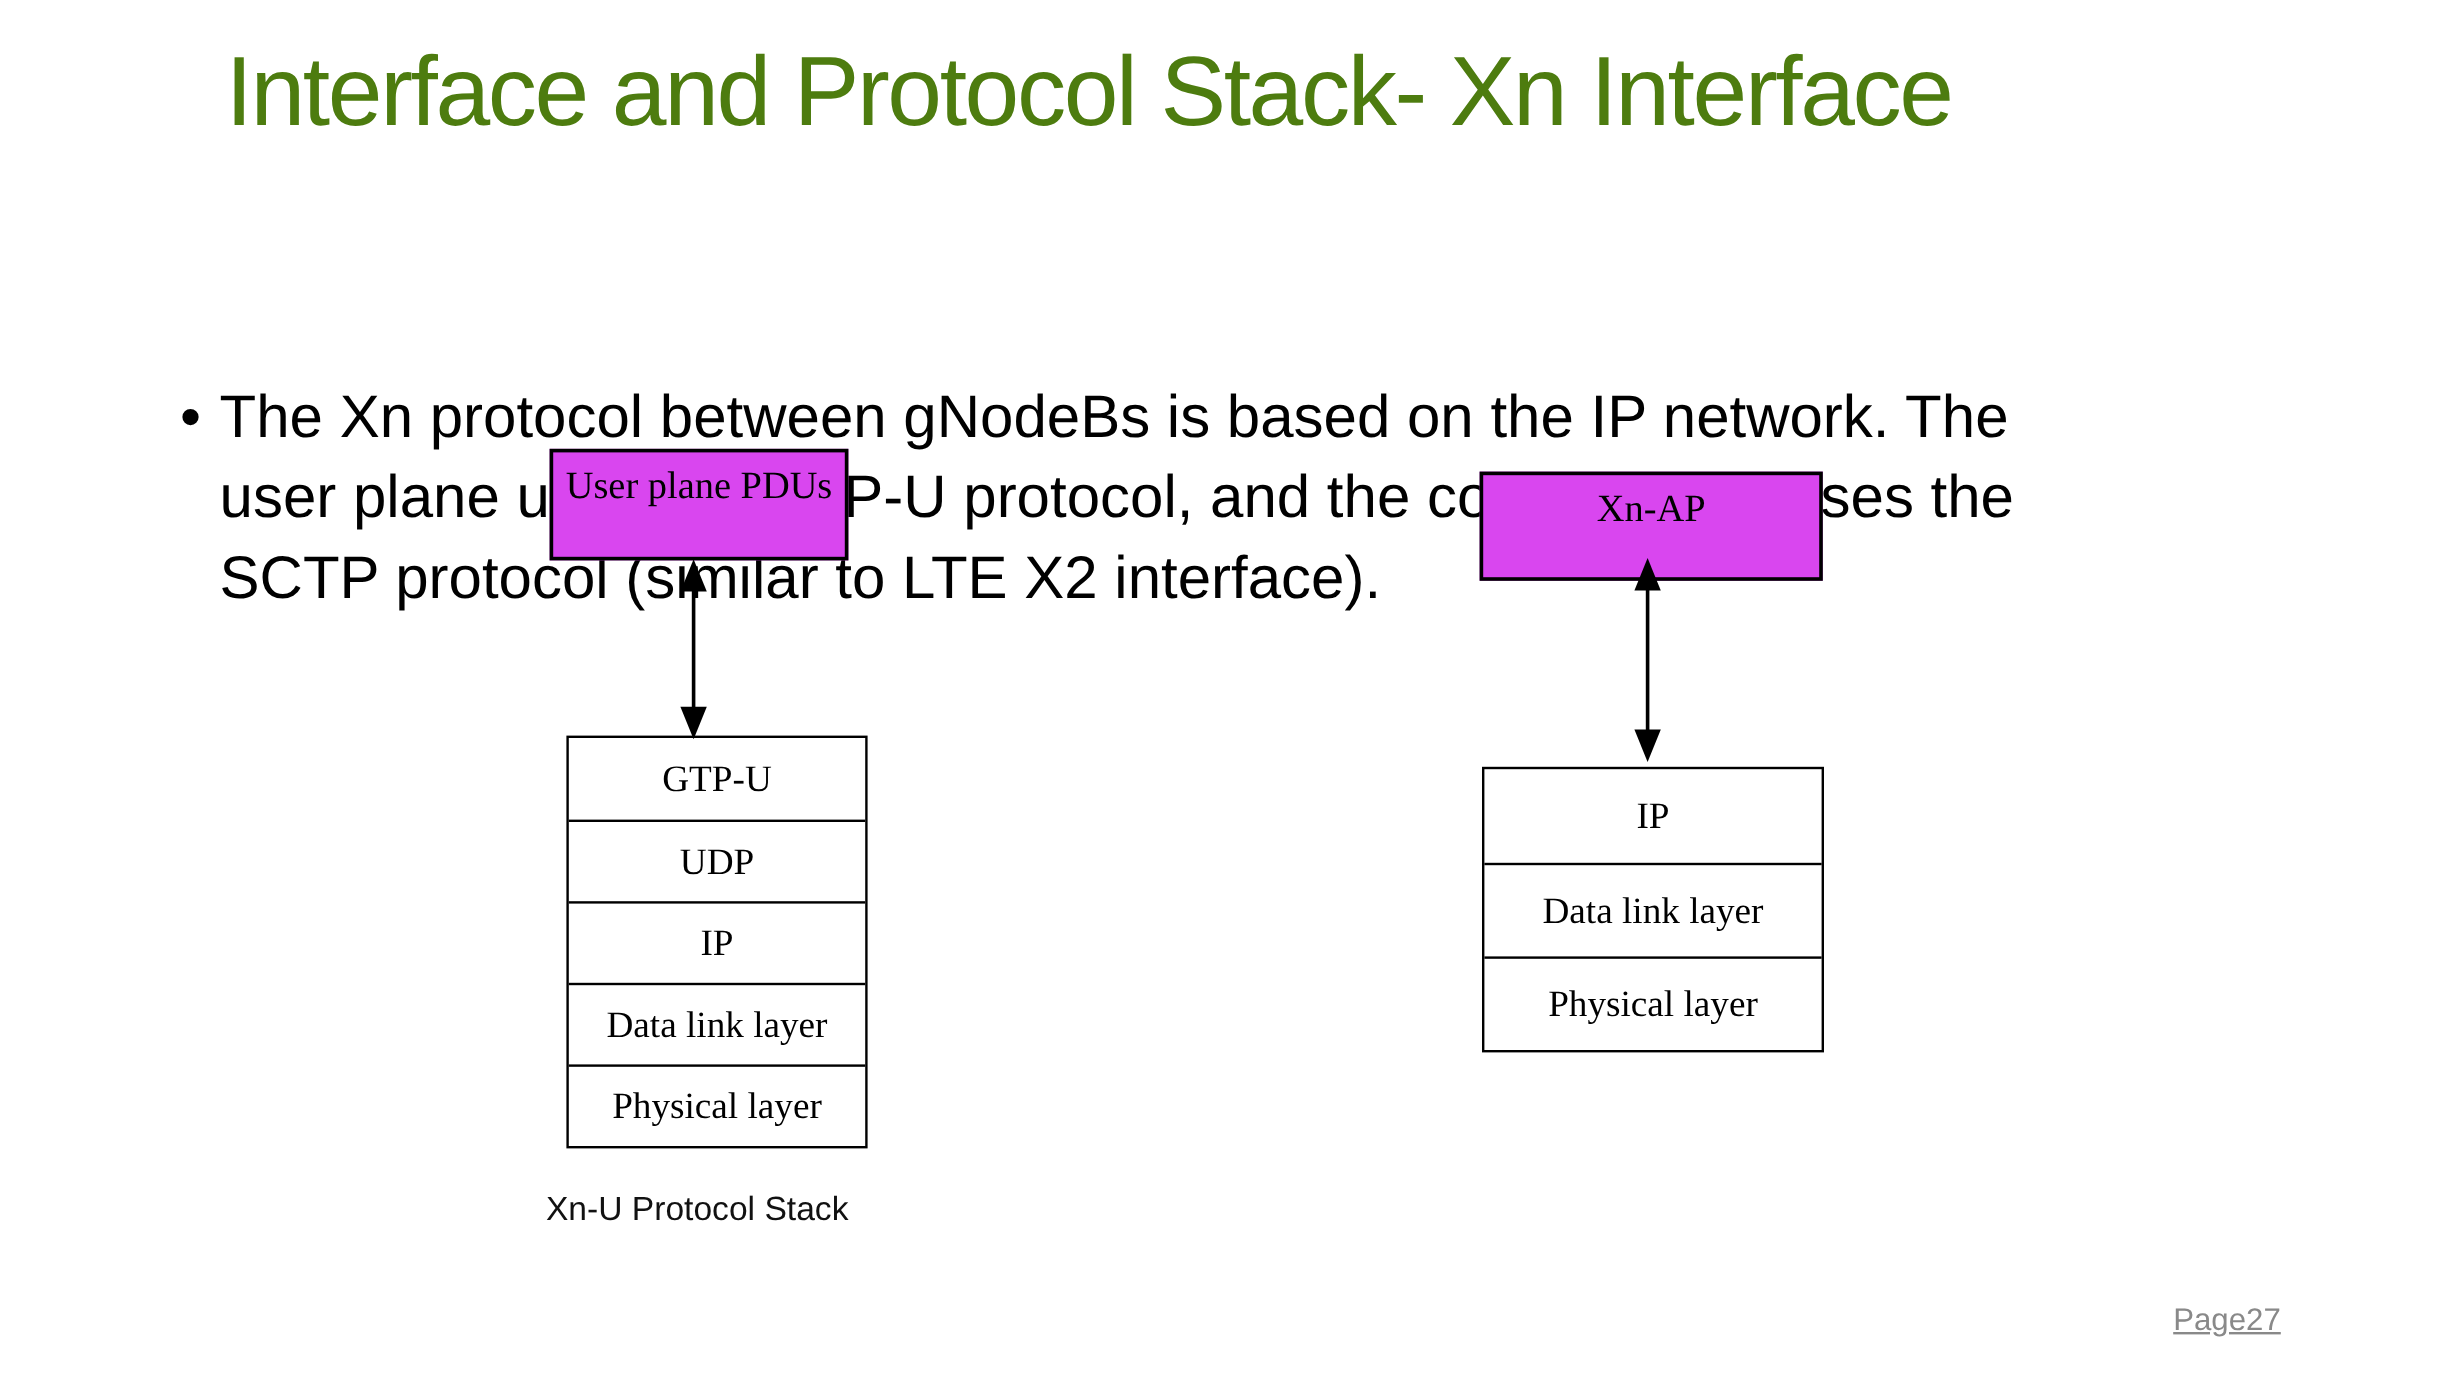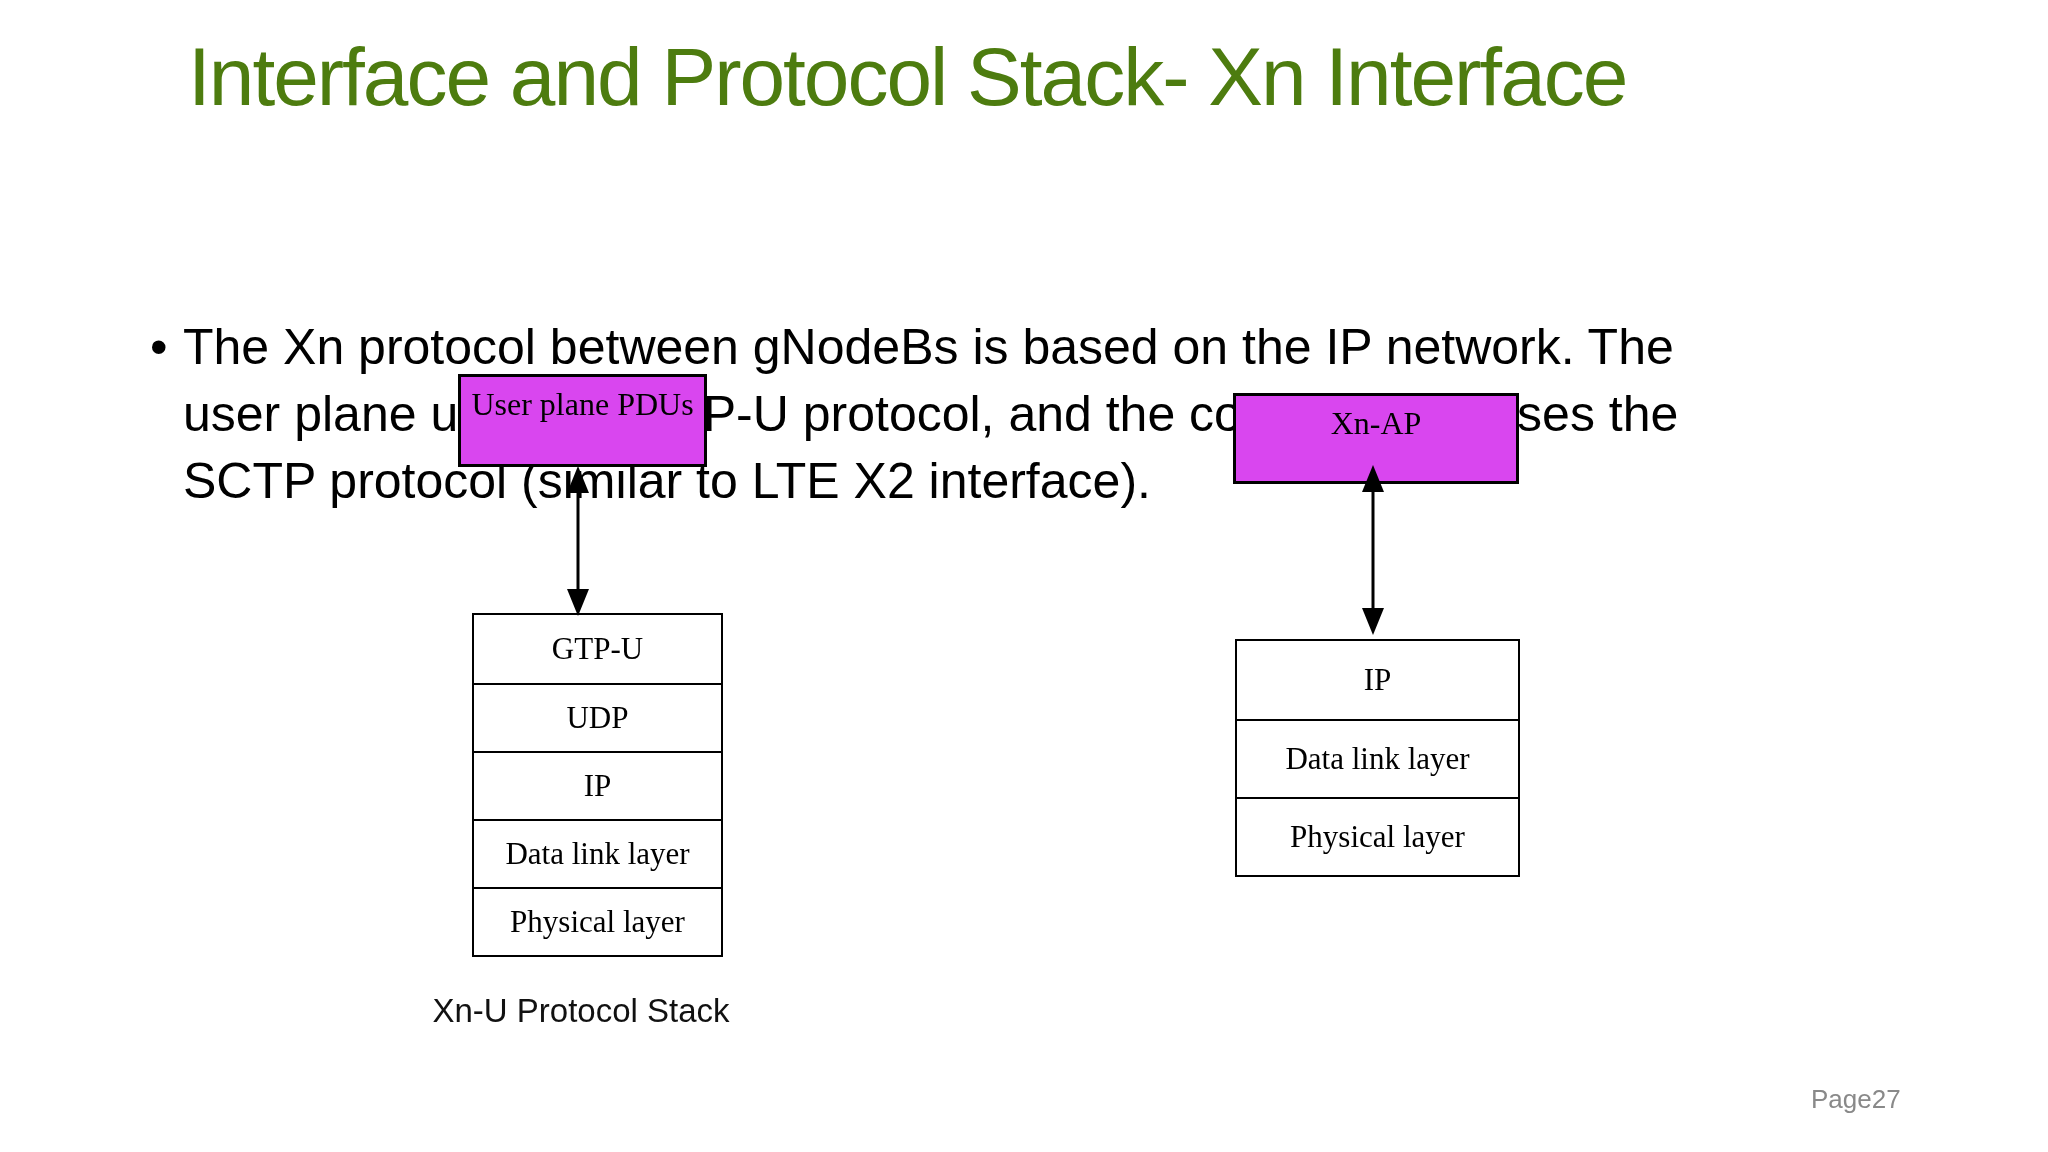--- a/index.html
+++ b/index.html
@@ -42,27 +42,27 @@
   }
   .stack-row{
     display:flex;align-items:center;justify-content:center;
     box-sizing:border-box;
   }
   .stack-row + .stack-row{border-top:2px solid #000000;}
   .xn-u-stack .stack-row{height:68px;}
   .xn-c-stack .stack-row{height:78px;}
   .caption{
     position:absolute;width:320px;text-align:center;
-    font-size:33px;color:#111111;z-index:2;
+    font-size:28px;color:#111111;z-index:2;
   }
   .arrow-svg{position:absolute;z-index:3;}
   
   .page-num{
     position:absolute;left:1811px;top:1084px;
-    font-size:26px;color:#898989;
+    font-size:26px;color:#898989;text-decoration:underline;
   }
 </style>
 </head>
 <body>
 
 <div id="slide">
 
   <div class="title">Interface and Protocol Stack- Xn Interface</div>
 
   <div class="bullet-dot">•</div>

